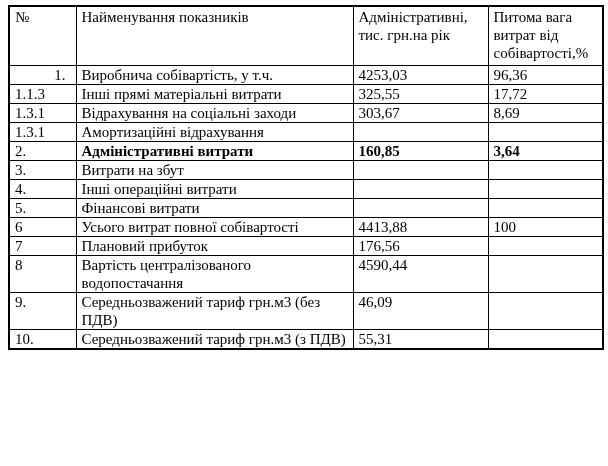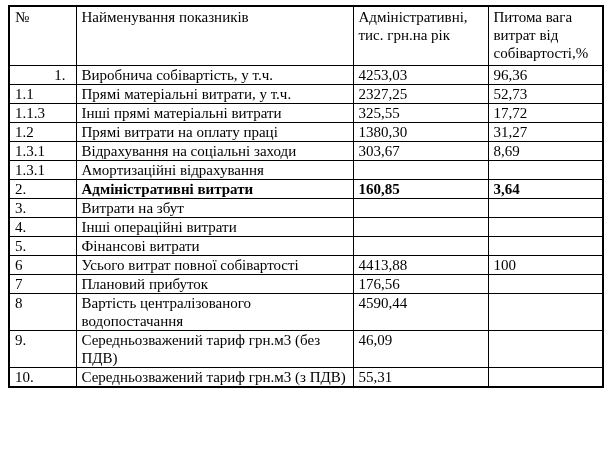--- a/index.html
+++ b/index.html
@@ -66,36 +66,24 @@
       </tr>
   </thead>
   <tbody>
       <tr>
         <td class="c-num num-right">1.</td>
         <td class="c-name">Виробнича собівартість, у т.ч.</td>
         <td class="c-value">4253,03</td>
         <td class="c-share">96,36</td>
       </tr>
       <tr>
-        <td class="c-num">1.1</td>
-        <td class="c-name">Прямі матеріальні витрати, у т.ч.</td>
-        <td class="c-value">2327,25</td>
-        <td class="c-share">52,73</td>
-      </tr>
-      <tr>
         <td class="c-num">1.1.3</td>
         <td class="c-name">Інші прямі матеріальні витрати</td>
         <td class="c-value">325,55</td>
         <td class="c-share">17,72</td>
-      </tr>
-      <tr>
-        <td class="c-num">1.2</td>
-        <td class="c-name">Прямі витрати на оплату праці</td>
-        <td class="c-value">1380,30</td>
-        <td class="c-share">31,27</td>
       </tr>
       <tr>
         <td class="c-num">1.3.1</td>
         <td class="c-name">Відрахування на соціальні заходи</td>
         <td class="c-value">303,67</td>
         <td class="c-share">8,69</td>
       </tr>
       <tr>
         <td class="c-num">1.3.1</td>
         <td class="c-name">Амортизаційні відрахування</td>

